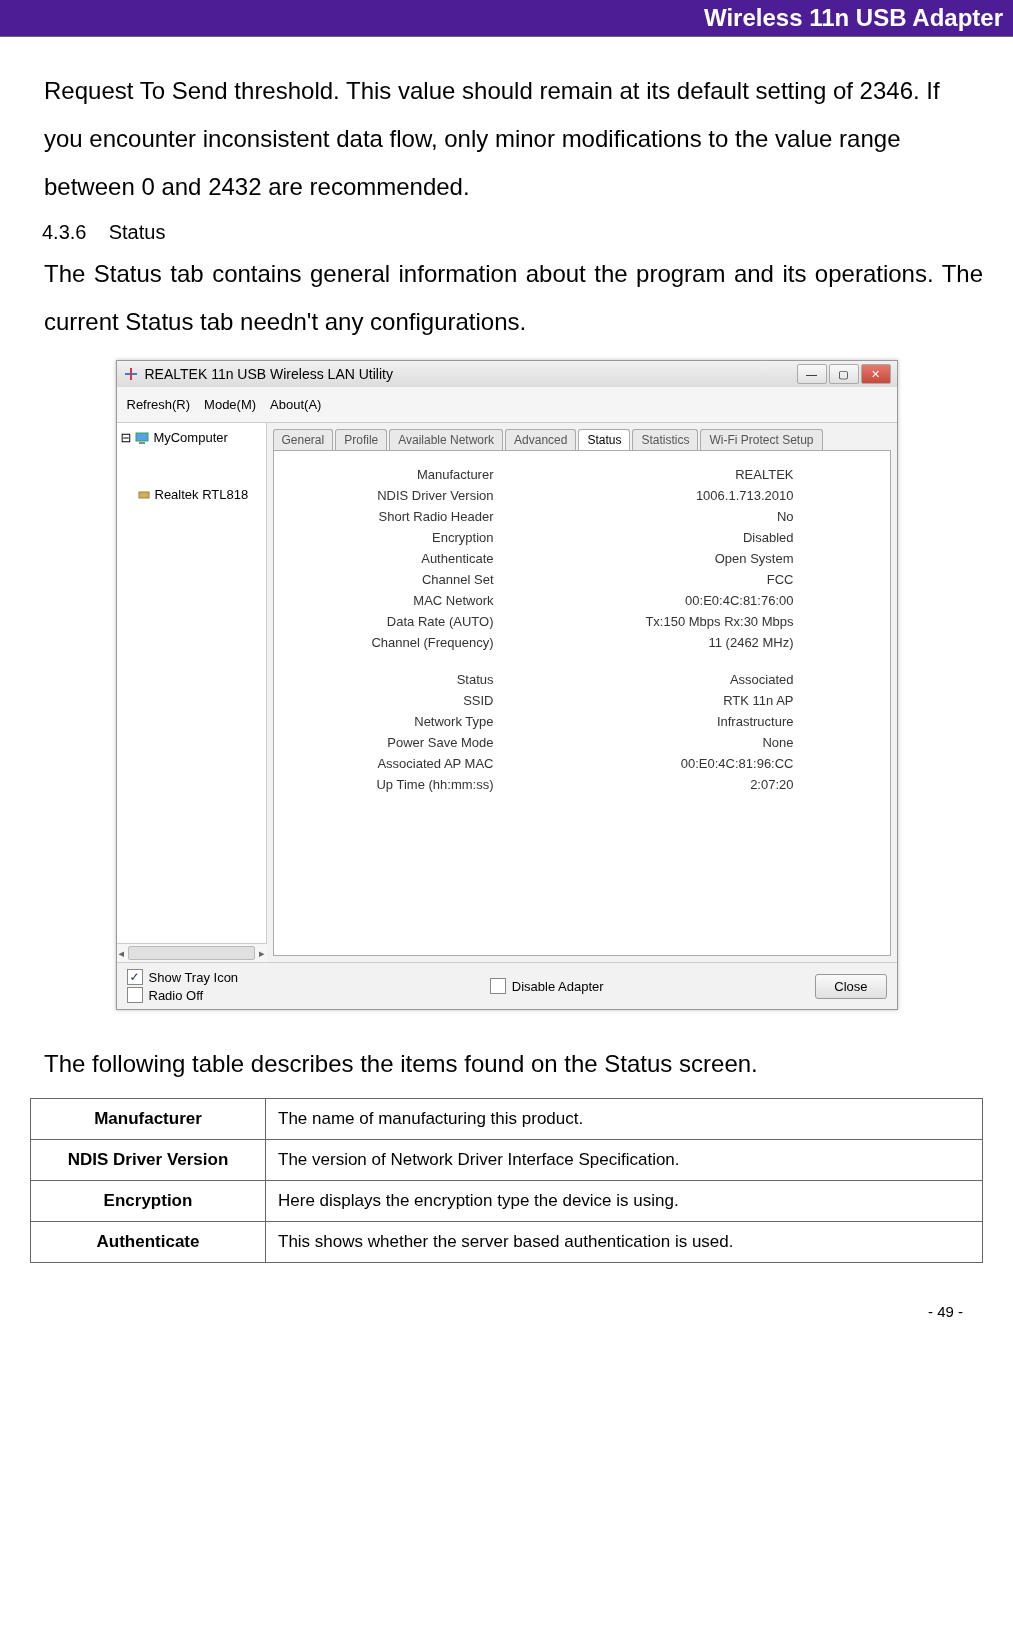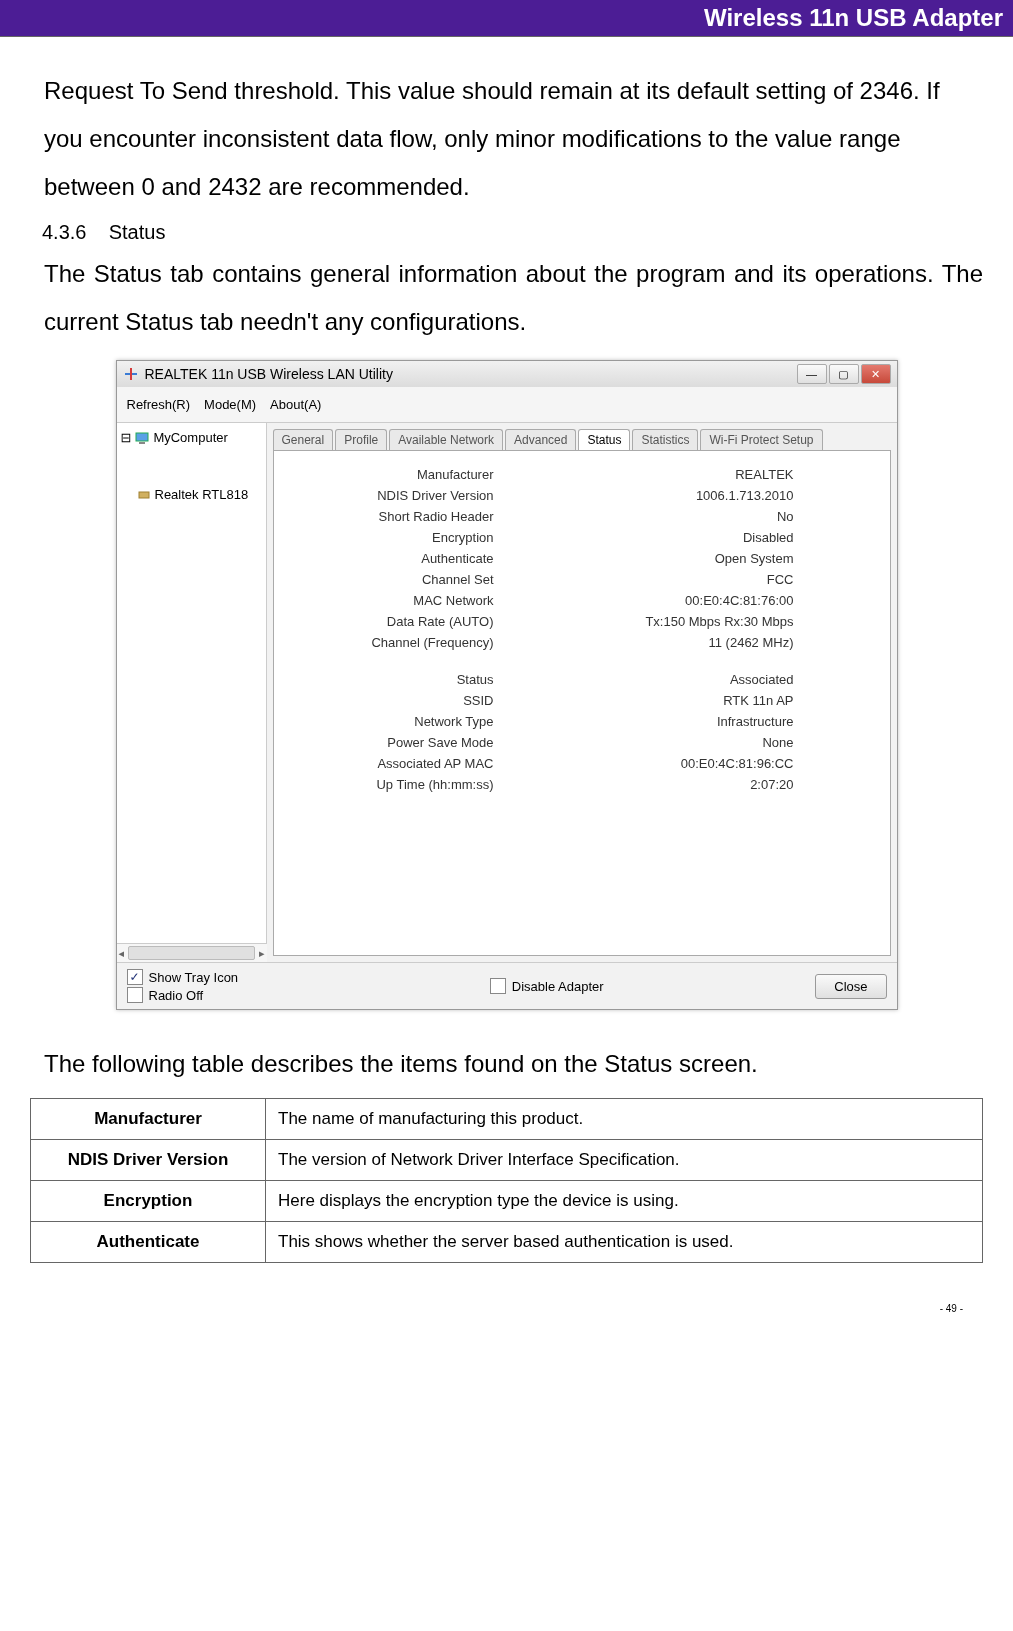--- a/index.html
+++ b/index.html
@@ -217,21 +217,21 @@
     }
     table.desc td.col1 {
       text-align: center;
       font-weight: bold;
       width: 210px;
       vertical-align: top;
     }
     .footer {
       text-align: right;
       padding: 30px 50px 10px 0;
-      font-size: 10px;
+      font-size: 15px;
     }
   </style>
 </head>
 <body>
 
 <div class="page-header">
   <span>Wireless 11n USB Adapter</span>
 </div>
 
 <div class="content">

